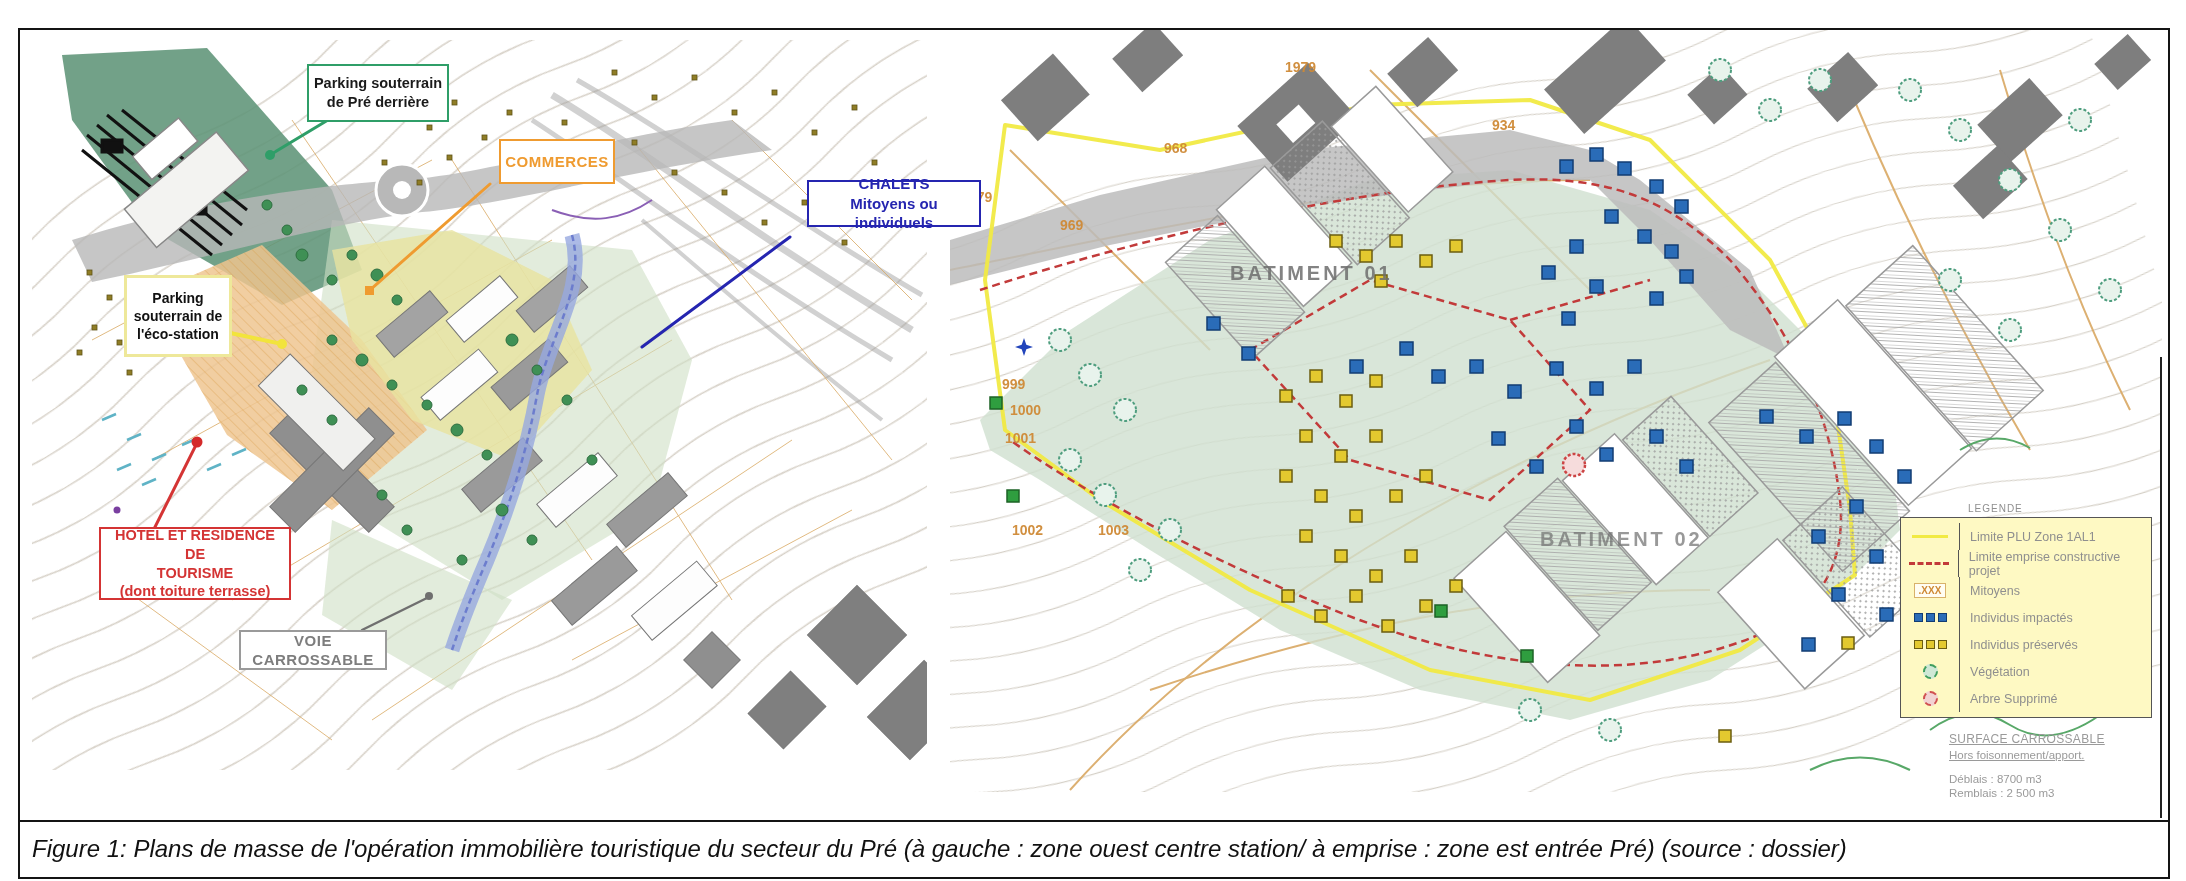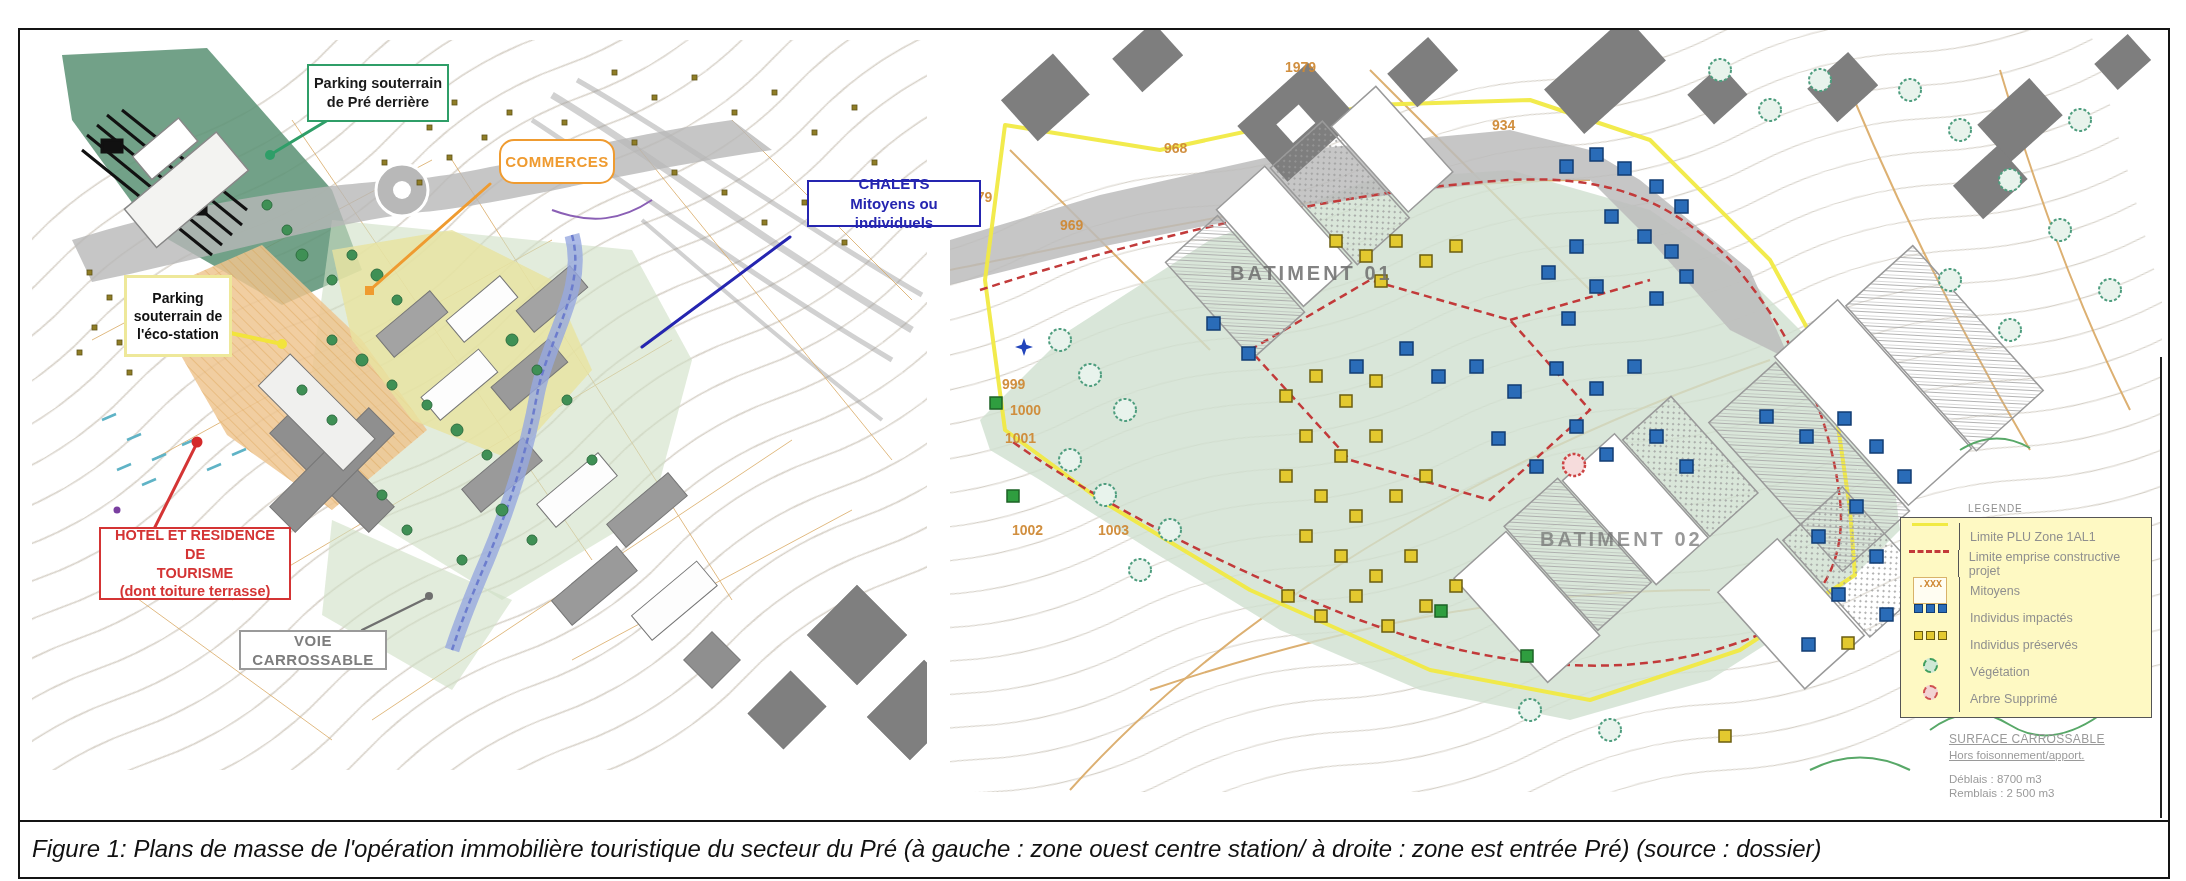--- a/index.html
+++ b/index.html
@@ -7,36 +7,36 @@
   .frame{position:absolute;left:18px;top:28px;width:2148px;height:847px;border:2px solid #141414;background:#fff;}
   svg.map{position:absolute;z-index:1;}
   #left-map{left:12px;top:10px;}
   #right-map{left:930px;top:0;}
   #leader-overlay{position:absolute;left:0;top:0;z-index:2;pointer-events:none;}
   
   .callout{position:absolute;background:#fff;border:2px solid #333;display:flex;align-items:center;justify-content:center;
            text-align:center;font-weight:bold;z-index:3;line-height:1.3;padding:2px 4px;box-sizing:border-box;margin-left:25px;}
   .pre{white-space:pre-line;}
   #co-parking1{left:262px;top:34px;width:142px;height:58px;border-color:#2f9e68;color:#1a1a1a;font-size:14.5px;}
-  #co-commerces{left:454px;top:109px;width:116px;height:45px;border-color:#ef9b30;color:#ef9b30;font-size:15px;letter-spacing:.5px;border-radius:15px;}
+  #co-commerces{left:454px;top:109px;width:116px;height:45px;border-color:#ef9b30;color:#ef9b30;font-size:15px;letter-spacing:.5px;}
   #co-chalets{left:762px;top:150px;width:174px;height:47px;border-color:#2525b0;color:#2525b0;font-size:15px;}
   #co-eco{left:79px;top:245px;width:108px;height:82px;border:3px solid #eee89a;color:#111;font-size:14px;}
   #co-hotel{left:54px;top:497px;width:192px;height:73px;border-color:#d43434;color:#d43434;font-size:14.5px;}
   #co-voie{left:194px;top:600px;width:148px;height:40px;border-color:#9a9a9a;color:#7d7d7d;font-size:15px;letter-spacing:.5px;}
   
   .bat-label{position:absolute;font-weight:bold;color:#6e6e6e;font-size:20px;letter-spacing:3px;z-index:2;opacity:.85;}
   #bat01{left:1210px;top:232px;}
   #bat02{left:1520px;top:498px;opacity:.7;}
   .contour-label{position:absolute;font-weight:bold;color:#cf8a36;font-size:14px;z-index:2;opacity:.95;}
   
   .legend{position:absolute;left:1880px;top:473px;width:252px;z-index:4;color:#8f8f8f;}
   .legend-title{margin-left:68px;font-size:10px;letter-spacing:1px;margin-bottom:3px;color:#8f8f8f;}
   .legend-box{border:1.5px solid #555;background:#fef9c3;padding:5px 0;}
   .lrow{display:flex;align-items:center;height:27px;}
-  .lswatch{width:58px;align-self:stretch;display:flex;justify-content:center;gap:3px;border-right:1.5px solid #555;font-family:Liberation Mono, monospace;}
+  .lswatch{width:58px;align-self:stretch;display:flex;align-items:center;justify-content:center;gap:3px;border-right:1.5px solid #555;}
   .llabel{padding-left:10px;font-size:12.5px;color:#8f8f8f;}
   .sw-line{width:36px;height:3px;background:#f1ea43;}
   .sw-dash{width:40px;height:0;border-top:3px dashed #c23a3a;}
   .sw-cad{font-size:10px;font-weight:bold;color:#cf8a36;border:1px solid #d8b26a;padding:1px 4px;background:#fffdf2;}
   .sq{width:9px;height:9px;display:inline-block;box-sizing:border-box;}
   .sq-blue{background:#2a6cb8;border:1px solid #123d73;}
   .sq-yellow{background:#e3c92f;border:1px solid #6b5d10;}
   .tree-dot{width:15px;height:15px;border-radius:50%;display:inline-block;box-sizing:border-box;}
   .tree-green{border:2.5px dashed #3f9e5f;background:#cfe8d6;}
   .tree-red{border:2.5px dashed #d05050;background:#f2d3d3;}
@@ -606,14 +606,14 @@
 
   <div class="surface">
     <div class="surface-title">SURFACE CARROSSABLE</div>
     <div class="surface-sub">Hors foisonnement/apport.</div>
     <div>Déblais : 8700 m3</div>
     <div>Remblais : 2 500 m3</div>
   </div>
 
   <div class="vline"></div>
 
-  <div class="caption">Figure 1: Plans de masse de l'opération immobilière touristique du secteur du Pré (à gauche : zone ouest centre station/ à droite : zone est entrée Pré) (source : dossier)</div>
+  <div class="caption">Figure 1: Plans de masse de l'opération immobilière touristique du secteur du Pré (à gauche : zone ouest centre station/ à emprise : zone est entrée Pré) (source : dossier)</div>
 </div>
 
 </body></html>

